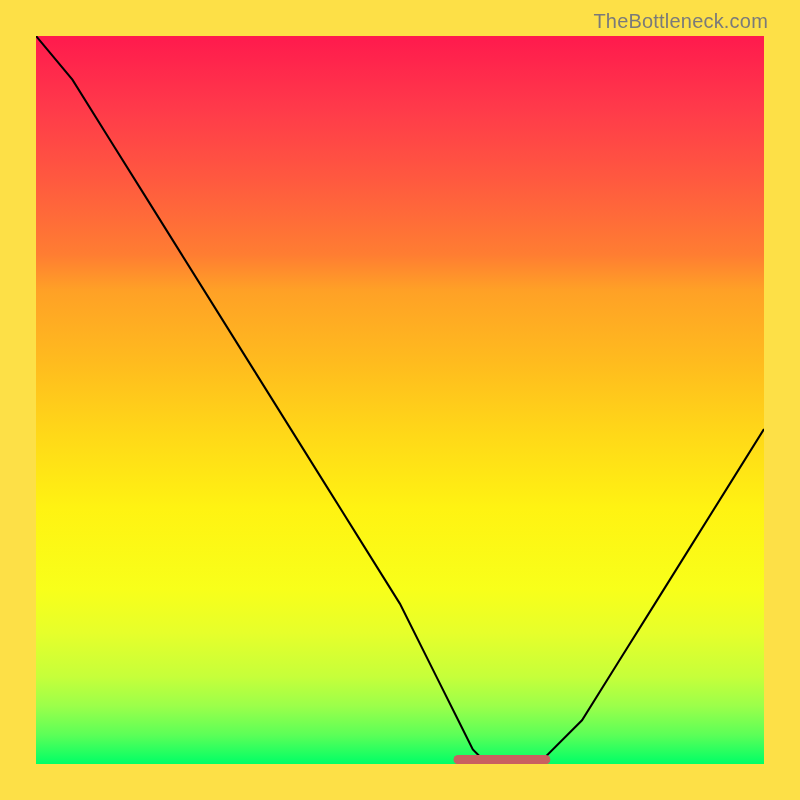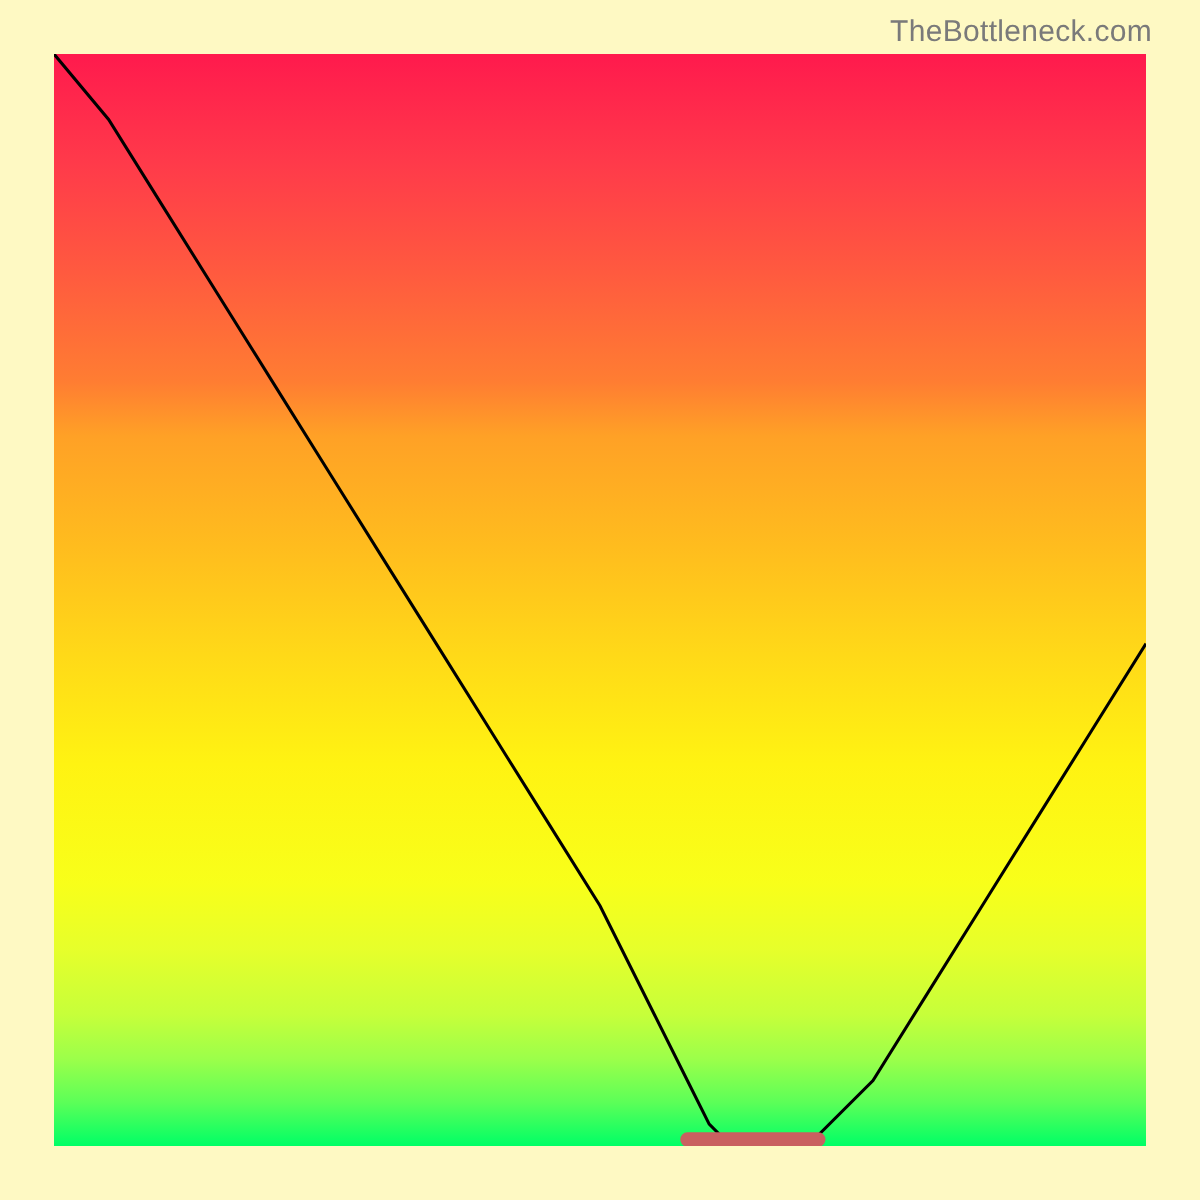--- a/index.html
+++ b/index.html
@@ -8,21 +8,21 @@
     width: 800px;
     height: 800px;
     background: #000;
     font-family: Arial, Helvetica, sans-serif;
     overflow: hidden;
   }
   .frame {
     position: relative;
     width: 800px;
     height: 800px;
-    background: #fef9c3;
+    background: #fde047;
   }
   .plot-area {
     position: absolute;
     left: 36px;
     top: 36px;
     width: 728px;
     height: 728px;
     background: linear-gradient(to bottom,
       #ff1a4d 0%,
       #ff3a4a 10%,

